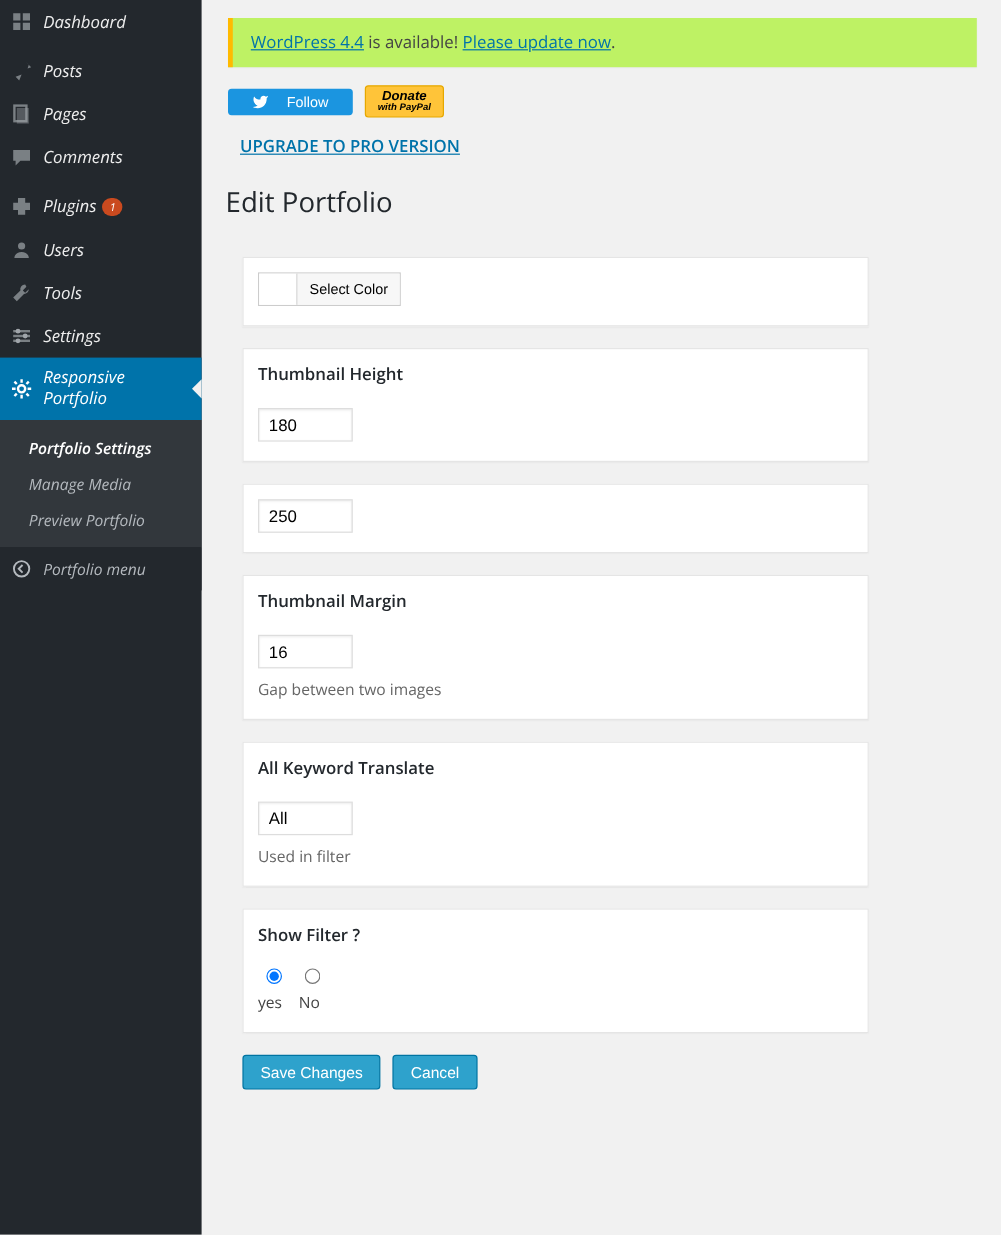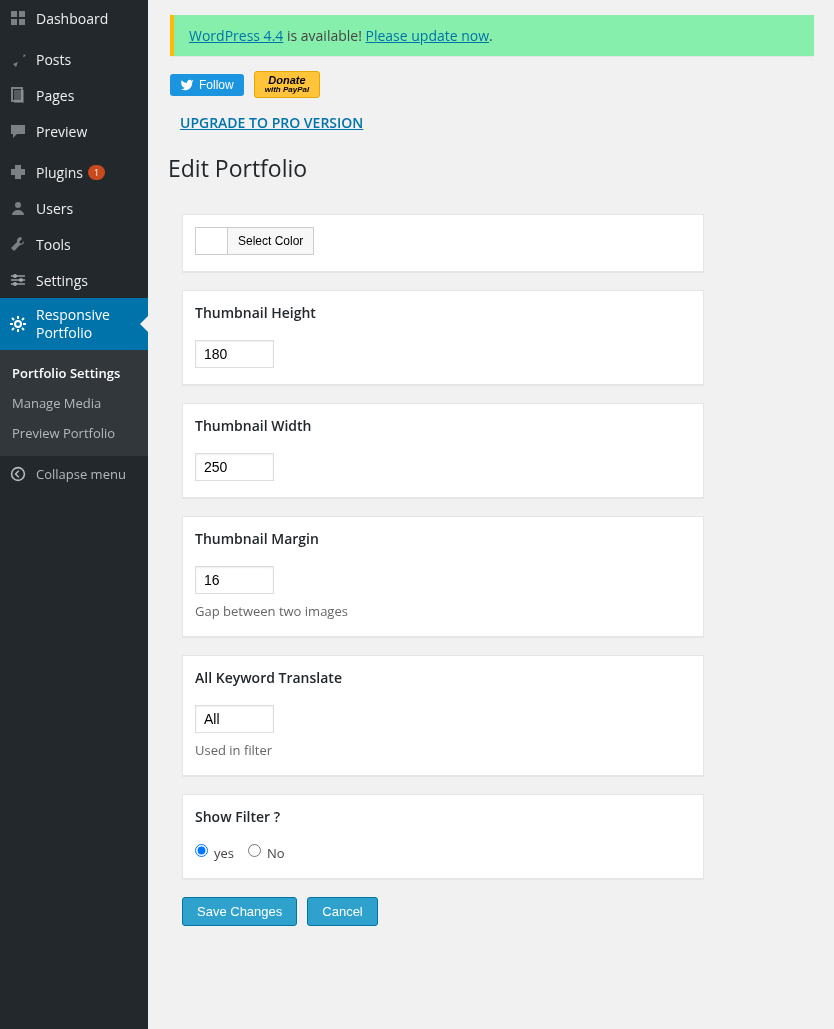--- a/index.html
+++ b/index.html
@@ -1,54 +1,54 @@
 <!DOCTYPE html>
 <html><head>
 <meta charset="utf-8">
 <style>
 * { margin: 0; padding: 0; box-sizing: border-box; }
 body { font-family: -apple-system, "Open Sans", sans-serif; font-size: 13px; color: #444; background: #f1f1f1; width: 834px; height: 1029px; overflow: hidden; }
 
 .wrapper { display: flex; height: 100%; }
-.sidebar { width: 148px; background: #23282d; color: #eee; flex-shrink: 0; }
+.sidebar { width: 168px; background: #23282d; color: #eee; flex-shrink: 0; font-style: italic; }
 .menu-item { display: flex; align-items: center; padding: 8px 8px; color: #eee; cursor: pointer; font-size: 14px; }
 .menu-item.top { padding-top: 8px; padding-bottom: 8px; }
 .menu-item .icon { width: 20px; height: 20px; margin-right: 8px; display: flex; align-items: center; justify-content: center; fill: #a0a5aa; color: #a0a5aa; }
 .menu-item.active { background: #0073aa; color: #fff; position: relative; }
 .menu-item.active .icon { fill: #fff; color: #fff; }
 .menu-item.active::after { content: ''; position: absolute; right: 0; top: 50%; transform: translateY(-50%); border: 8px solid transparent; border-right-color: #f1f1f1; }
 .menu-separator { height: 5px; }
 .badge { background: #ca4a1f; color: #fff; border-radius: 9px; font-size: 9px; padding: 1px 6px; margin-left: 5px; }
-.submenu { background: #32373c; padding: 8px 0; }
+.submenu { background: #32373c; padding: 8px 12px; }
 .submenu-item { padding: 6px 12px; color: #b4b9be; font-size: 13px; cursor: pointer; }
 .submenu-item.active { color: #fff; font-weight: 600; }
 .collapse { display: flex; align-items: center; padding: 8px; color: #b4b9be; cursor: pointer; font-size: 13px; background: #23282d; }
 .collapse .icon { width: 20px; height: 20px; margin-right: 8px; display: flex; align-items: center; justify-content: center; }
 
 .content { flex: 1; padding: 10px 20px 20px 20px; overflow-y: auto; }
-.notice { background: #86efac; border-left: 4px solid #ffba00; box-shadow: 0 1px 1px rgba(0,0,0,0.04); padding: 11px 15px; margin: 5px 0 15px 2px; font-size: 14px; }
+.notice { background: #bef264; border-left: 4px solid #ffba00; box-shadow: 0 1px 1px rgba(0,0,0,0.04); padding: 11px 15px; margin: 5px 0 15px 2px; font-size: 14px; }
 .notice a { color: #0073aa; text-decoration: underline; }
 .action-row { display: flex; align-items: center; gap: 10px; margin: 0 0 15px 2px; }
-.twitter-btn { background: #1b95e0; color: #fff; border: none; border-radius: 3px; padding: 4px 10px; font-size: 12px; display: flex; align-items: center; gap: 5px; cursor: pointer; }
+.twitter-btn { background: #1b95e0; color: #fff; border: none; border-radius: 3px; padding: 4px 20px; font-size: 12px; display: flex; align-items: center; gap: 15px; cursor: pointer; }
 .donate-btn { background: #ffc439; border: 1px solid #e6a800; border-radius: 3px; padding: 3px 10px; cursor: pointer; font-size: 10px; font-weight: bold; line-height: 1; text-align: center; }
 .donate-btn .d1 { font-style: italic; font-weight: bold; font-size: 11px; }
 .donate-btn .d2 { font-size: 8px; font-style: italic; }
 .upgrade-link { color: #0073aa; font-weight: 600; text-decoration: underline; font-size: 14px; display: block; margin: 0 0 20px 12px; }
 h1.page-title { font-size: 23px; font-weight: 400; margin: 0 0 30px 0; color: #23282d; }
 
 .form-area { padding-left: 14px; }
 .field-box { background: #fff; border: 1px solid #e5e5e5; box-shadow: 0 1px 1px rgba(0,0,0,0.04); padding: 12px 12px 16px 12px; margin-bottom: 18px; width: 522px; }
 .field-box h3 { font-size: 14px; font-weight: 600; margin-bottom: 18px; color: #23282d; }
 .field-box input[type=text] { width: 79px; padding: 5px 8px; border: 1px solid #ddd; font-size: 14px; background: #fff; box-shadow: inset 0 1px 2px rgba(0,0,0,0.07); }
 .field-box .helper { font-size: 13px; color: #666; margin-top: 8px; }
 .color-picker { display: flex; border: 1px solid #ccc; width: fit-content; }
 .color-swatch { width: 32px; height: 26px; border-right: 1px solid #ccc; background: #fff; }
 .color-btn { padding: 4px 10px; font-size: 12px; background: #f7f7f7; border: none; cursor: pointer; }
 .radio-row { display: flex; align-items: center; gap: 14px; margin-top: 8px; }
-.radio-row label { display: flex; align-items: flex-start; gap: 6px; font-size: 13px; }
+.radio-row label { display: flex; align-items: flex-end; gap: 6px; font-size: 13px; flex-direction: column; }
 .btn-row { display: flex; gap: 10px; margin-top: 12px; }
 .btn { background: #2ea2cc; border: 1px solid #0074a2; color: #fff; padding: 6px 14px; border-radius: 3px; font-size: 13px; cursor: pointer; }
 </style>
 </head>
 <body>
 
 <div class="wrapper">
   <div class="sidebar">
     <div class="menu-item top">
       <span class="icon">
@@ -75,21 +75,21 @@
           </svg>
         </span>
       <span>Pages</span>
     </div>
     <div class="menu-item">
       <span class="icon">
           <svg viewBox="0 0 20 20" width="20" height="20">
             <path d="M3 4h14v9H9l-4 4v-4H3z" fill="currentColor" opacity="0.7"></path>
           </svg>
         </span>
-      <span>Preview</span>
+      <span>Comments</span>
     </div>
     <div class="menu-separator"></div>
     <div class="menu-item">
       <span class="icon">
           <svg viewBox="0 0 20 20" width="20" height="20">
             <path d="M7 3v4H3v6h4v4h6v-4h4V7h-4V3z" fill="currentColor" opacity="0.7"></path>
           </svg>
         </span>
       <span>Plugins</span>
       <span class="badge">1</span>
@@ -138,21 +138,21 @@
       <div class="submenu-item">Manage Media</div>
       <div class="submenu-item">Preview Portfolio</div>
     </div>
     <div class="collapse">
       <span class="icon">
           <svg viewBox="0 0 20 20" width="16" height="16">
             <circle cx="10" cy="10" r="8" fill="none" stroke="#b4b9be" stroke-width="2"></circle>
             <path d="M11 6l-4 4 4 4" fill="none" stroke="#b4b9be" stroke-width="2"></path>
           </svg>
         </span>
-      <span>Collapse menu</span>
+      <span>Portfolio menu</span>
     </div>
   </div>
 
   <div class="content">
     <div class="notice">
       <a href="#">WordPress 4.4</a><span> is available! </span><a href="#">Please update now</a><span>.</span>
     </div>
 
     <div class="action-row">
       <button class="twitter-btn">
@@ -179,21 +179,20 @@
           <button class="color-btn">Select Color</button>
         </div>
       </div>
 
       <div class="field-box">
         <h3>Thumbnail Height</h3>
         <input type="text" value="180" style="">
       </div>
 
       <div class="field-box">
-        <h3>Thumbnail Width</h3>
         <input type="text" value="250" style="">
       </div>
 
       <div class="field-box">
         <h3>Thumbnail Margin</h3>
         <input type="text" value="16" style="">
         <div class="helper">Gap between two images</div>
       </div>
 
       <div class="field-box">

